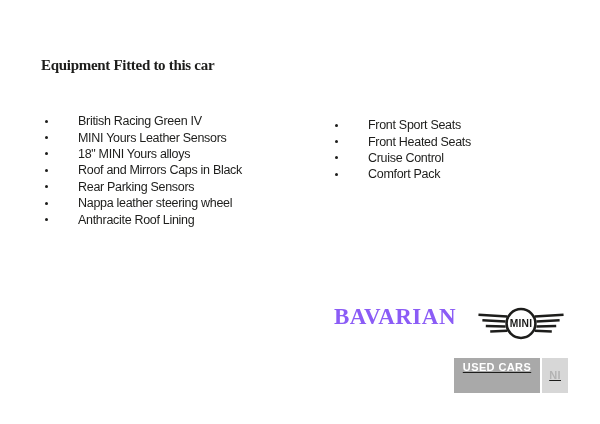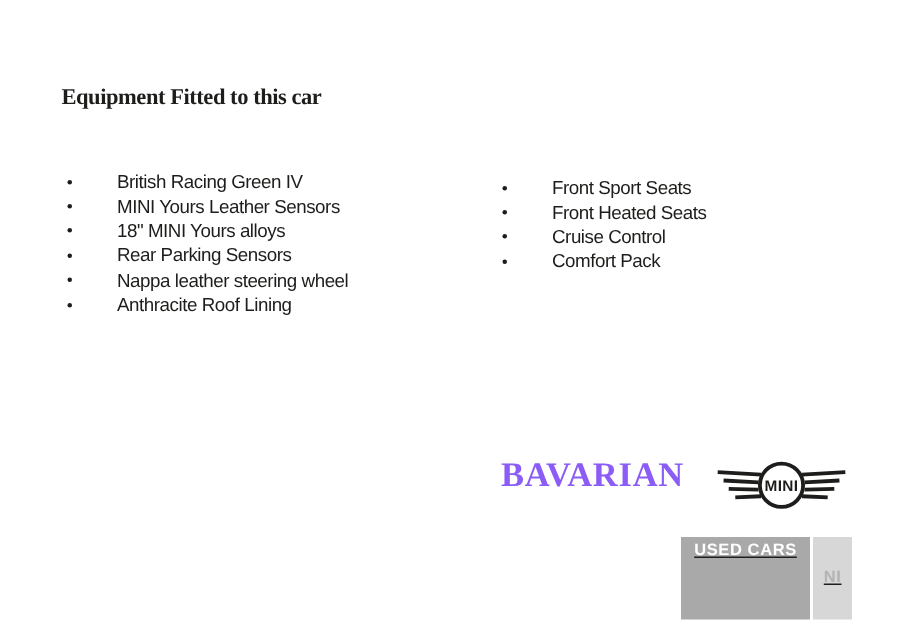--- a/index.html
+++ b/index.html
@@ -79,21 +79,21 @@
   }
   .badge-primary {
     background: #a9a9a9;
     color: #ffffff;
     padding: 3px 9px;
     letter-spacing: 0.4px;
   }
   .badge-secondary {
     background: #d7d7d7;
     color: #b3b3b3;
-    padding: 21px 7px;
+    padding: 11px 7px;
     letter-spacing: 0.4px;
   }
 </style>
 </head>
 <body>
 
 <div class="page">
 
   <h1 class="page-title">Equipment Fitted to this car</h1>
 
@@ -102,20 +102,24 @@
         <span class="bullet"></span>
         <span>British Racing Green IV</span>
       </li>
     <li>
         <span class="bullet"></span>
         <span>MINI Yours Leather Sensors</span>
       </li>
     <li>
         <span class="bullet"></span>
         <span>18" MINI Yours alloys</span>
+      </li>
+    <li>
+        <span class="bullet"></span>
+        <span>Roof and Mirrors Caps in Black</span>
       </li>
     <li>
         <span class="bullet"></span>
         <span>Rear Parking Sensors</span>
       </li>
     <li>
         <span class="bullet"></span>
         <span>Nappa leather steering wheel</span>
       </li>
     <li>

